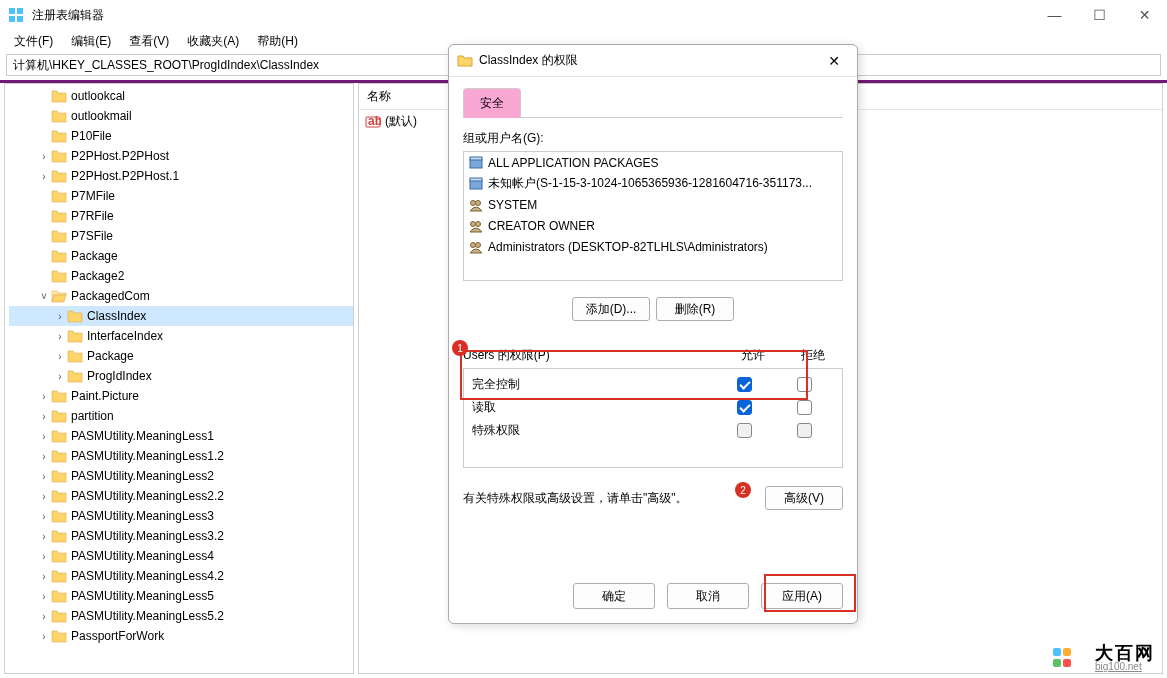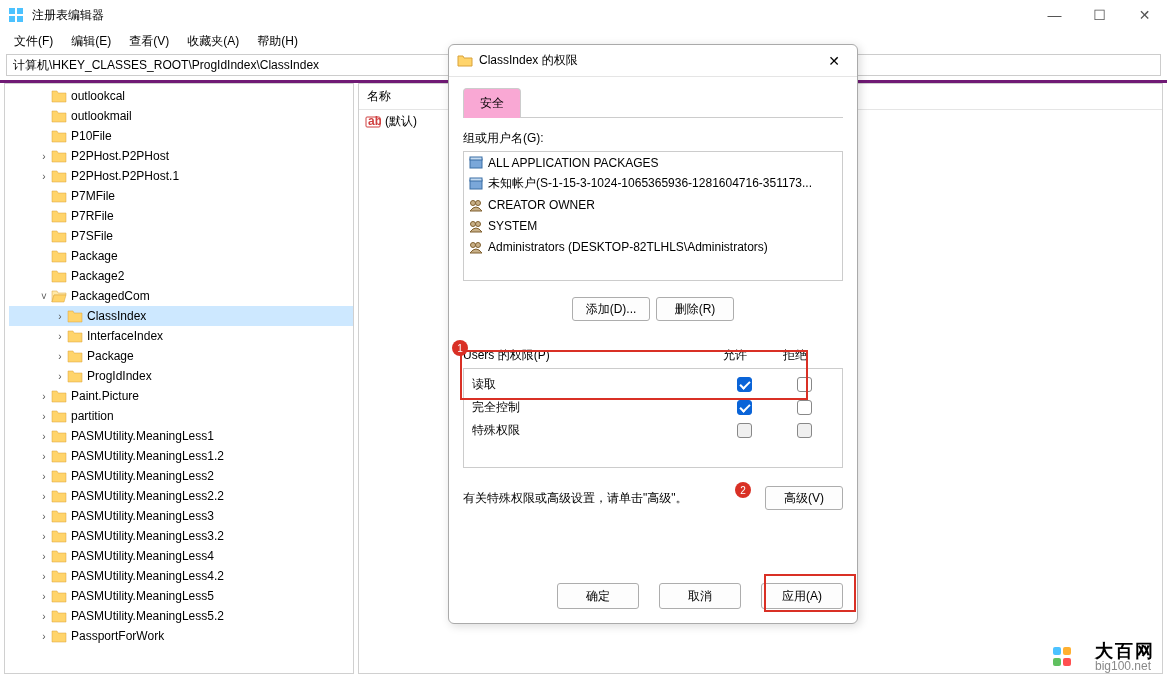--- a/index.html
+++ b/index.html
@@ -63,48 +63,48 @@
 .userlist .urow { display: flex; align-items: center; padding: 2px 4px; height: 21px; }
 .userlist .urow.sel { background: #0a64d8; color: #ffffff; margin-top: 24px; }
 .urow .uicon { width: 16px; height: 16px; margin-right: 4px; flex-shrink: 0; }
 .urow .utxt { white-space: nowrap; overflow: hidden; text-overflow: ellipsis; }
 
 .btnrow { display: flex; justify-content: center; gap: 6px; margin-top: 16px; }
 .btn { min-width: 78px; height: 24px; border: 1px solid #adadad; background: #fdfdfd; border-radius: 3px; cursor: pointer; }
 
 .perm-header { display: flex; margin-top: 26px; }
 .perm-header .plabel { flex: 1; }
-.perm-header .pcol { width: 60px; }
+.perm-header .pcol { width: 60px; text-align: center; }
 
 .perm-box { border: 1px solid #ccc; margin-top: 4px; height: 100px; padding: 4px 0; }
 .perm-row { display: flex; align-items: center; padding: 3px 8px; }
 .perm-row .pname { flex: 1; }
 .perm-row .pchk { width: 60px; text-align: center; }
 .chk { width: 15px; height: 15px; border: 1px solid #888; border-radius: 3px; display: inline-block; vertical-align: middle; }
 .chk.checked { background: #0a64d8; border-color: #0a64d8; position: relative; }
 .chk.checked::after { content: ""; position: absolute; left: 4px; top: 1px; width: 4px; height: 8px; border: solid #fff; border-width: 0 2px 2px 0; transform: rotate(45deg); }
 .chk.dis { background: #f0f0f0; }
 
 .adv-row { display: flex; align-items: center; margin-top: 18px; gap: 8px; }
 .adv-row .atxt { flex: 1; }
 
-.dlg-buttons { position: absolute; bottom: 14px; right: 14px; display: flex; gap: 20px; }
+.dlg-buttons { position: absolute; bottom: 14px; right: 14px; display: flex; gap: 12px; }
 .dlg-buttons .btn { min-width: 82px; height: 26px; }
 
 
 .anno { position: absolute; border: 2px solid #d93025; }
 .anno-badge { position: absolute; width: 16px; height: 16px; background: #d93025; color: #fff; border-radius: 50%; font-size: 10px; display: flex; align-items: center; justify-content: center; }
 
 
 .watermark { position: absolute; right: 12px; bottom: 6px; display: flex; align-items: center; gap: 22px; }
 .wm-icon { display: flex; flex-wrap: wrap; width: 20px; height: 20px; gap: 2px; }
 .wm-icon span { width: 8px; height: 8px; border-radius: 2px; }
 .wm-text { display: flex; flex-direction: column; line-height: 1; }
 .wm-text .big { font-size: 18px; font-weight: bold; letter-spacing: 2px; }
-.wm-text .small { font-size: 12px; color: #888; }
+.wm-text .small { font-size: 10px; color: #888; text-decoration: underline; }
 </style>
 </head>
 <body>
 
 <div class="titlebar">
   <span class="app-icon">
     <svg viewBox="0 0 16 16">
         <rect x="1" y="1" width="6" height="6" fill="#4cc2ff"></rect>
         <rect x="9" y="1" width="6" height="6" fill="#4cc2ff"></rect>
         <rect x="1" y="9" width="6" height="6" fill="#4cc2ff"></rect>
@@ -379,29 +379,29 @@
               <rect x="2" y="2" width="12" height="3" fill="#c6dcf2" stroke="#3a6fa5"></rect>
             </svg></span>
           <span class="utxt">未知帐户(S-1-15-3-1024-1065365936-1281604716-351173...</span>
         </div>
         <div class="urow">
           <span class="uicon"><svg viewBox="0 0 16 16">
               <circle cx="5" cy="6" r="2.5" fill="#c8b088" stroke="#806030"></circle>
               <circle cx="10" cy="6" r="2.5" fill="#c8b088" stroke="#806030"></circle>
               <path d="M2 14 q3 -4 6 -4 t6 4 z" fill="#c8b088" stroke="#806030"></path>
             </svg></span>
-          <span class="utxt">CREATOR OWNER</span>
+          <span class="utxt">SYSTEM</span>
         </div>
         <div class="urow">
           <span class="uicon"><svg viewBox="0 0 16 16">
               <circle cx="5" cy="6" r="2.5" fill="#c8b088" stroke="#806030"></circle>
               <circle cx="10" cy="6" r="2.5" fill="#c8b088" stroke="#806030"></circle>
               <path d="M2 14 q3 -4 6 -4 t6 4 z" fill="#c8b088" stroke="#806030"></path>
             </svg></span>
-          <span class="utxt">SYSTEM</span>
+          <span class="utxt">CREATOR OWNER</span>
         </div>
         <div class="urow">
           <span class="uicon"><svg viewBox="0 0 16 16">
               <circle cx="5" cy="6" r="2.5" fill="#c8b088" stroke="#806030"></circle>
               <circle cx="10" cy="6" r="2.5" fill="#c8b088" stroke="#806030"></circle>
               <path d="M2 14 q3 -4 6 -4 t6 4 z" fill="#c8b088" stroke="#806030"></path>
             </svg></span>
           <span class="utxt">Administrators (DESKTOP-82TLHLS\Administrators)</span>
         </div>
         <div class="urow sel">
@@ -419,26 +419,26 @@
       <button class="btn">删除(R)</button>
     </div>
 
     <div class="perm-header">
       <div class="plabel">Users 的权限(P)</div>
       <div class="pcol">允许</div>
       <div class="pcol">拒绝</div>
     </div>
     <div class="perm-box" id="permbox">
         <div class="perm-row">
-          <span class="pname">读取</span>
+          <span class="pname">完全控制</span>
           <span class="pchk"><span class="chk checked"></span></span>
           <span class="pchk"><span class="chk"></span></span>
         </div>
         <div class="perm-row">
-          <span class="pname">完全控制</span>
+          <span class="pname">读取</span>
           <span class="pchk"><span class="chk checked"></span></span>
           <span class="pchk"><span class="chk"></span></span>
         </div>
         <div class="perm-row">
           <span class="pname">特殊权限</span>
           <span class="pchk"><span class="chk dis"></span></span>
           <span class="pchk"><span class="chk dis"></span></span>
         </div>
       </div>
 

